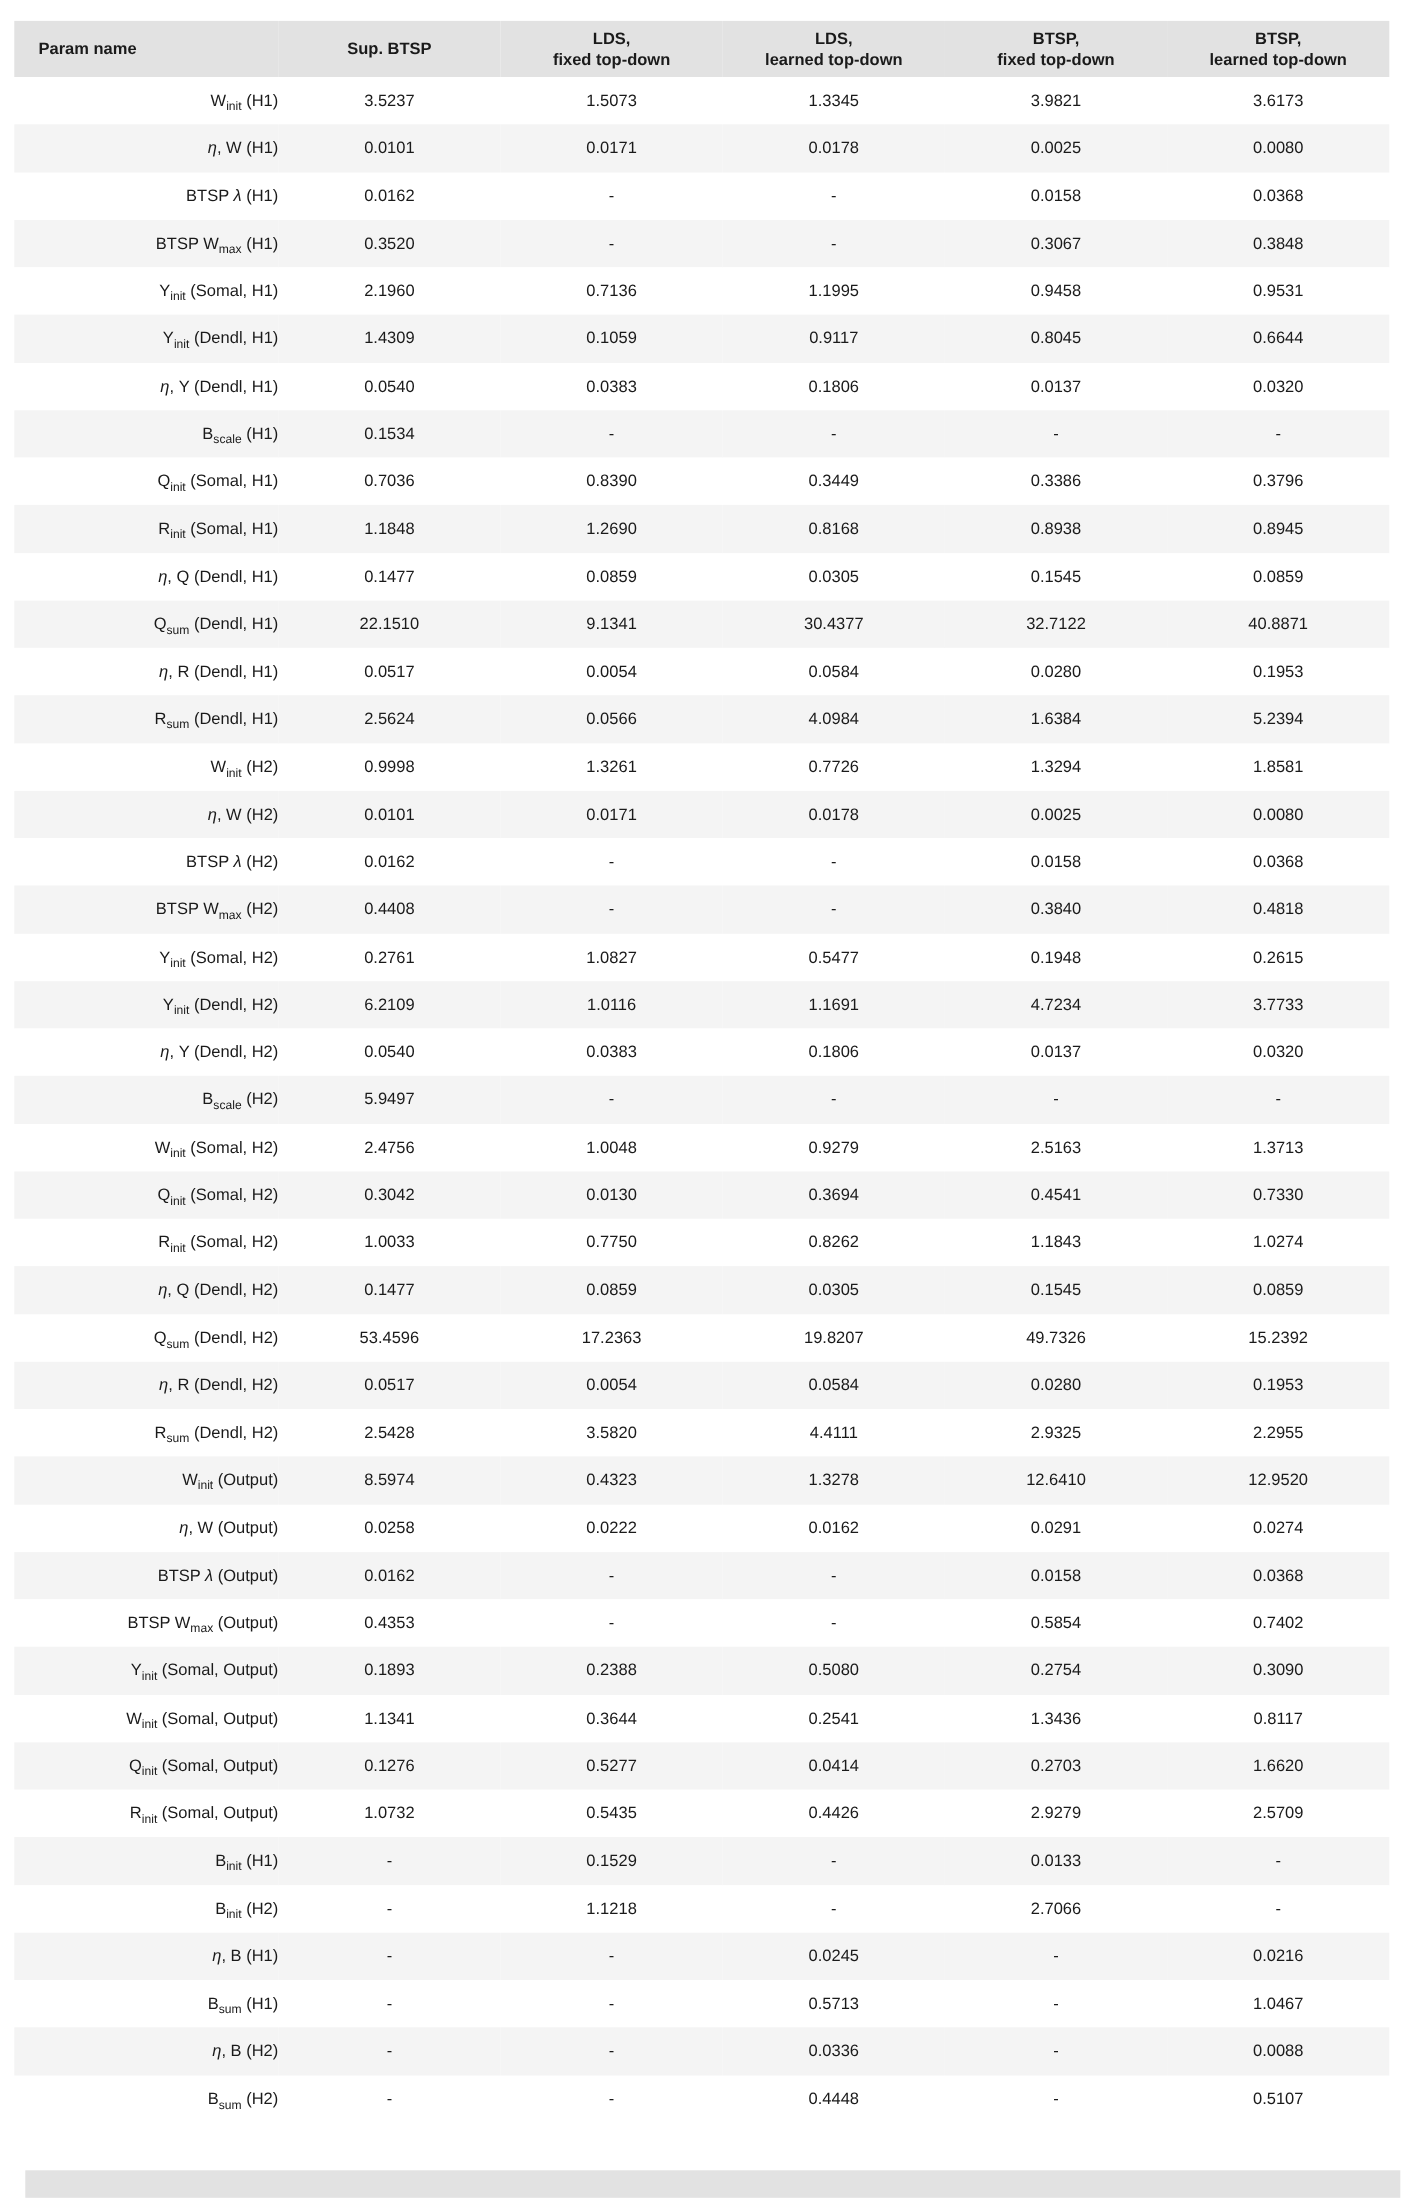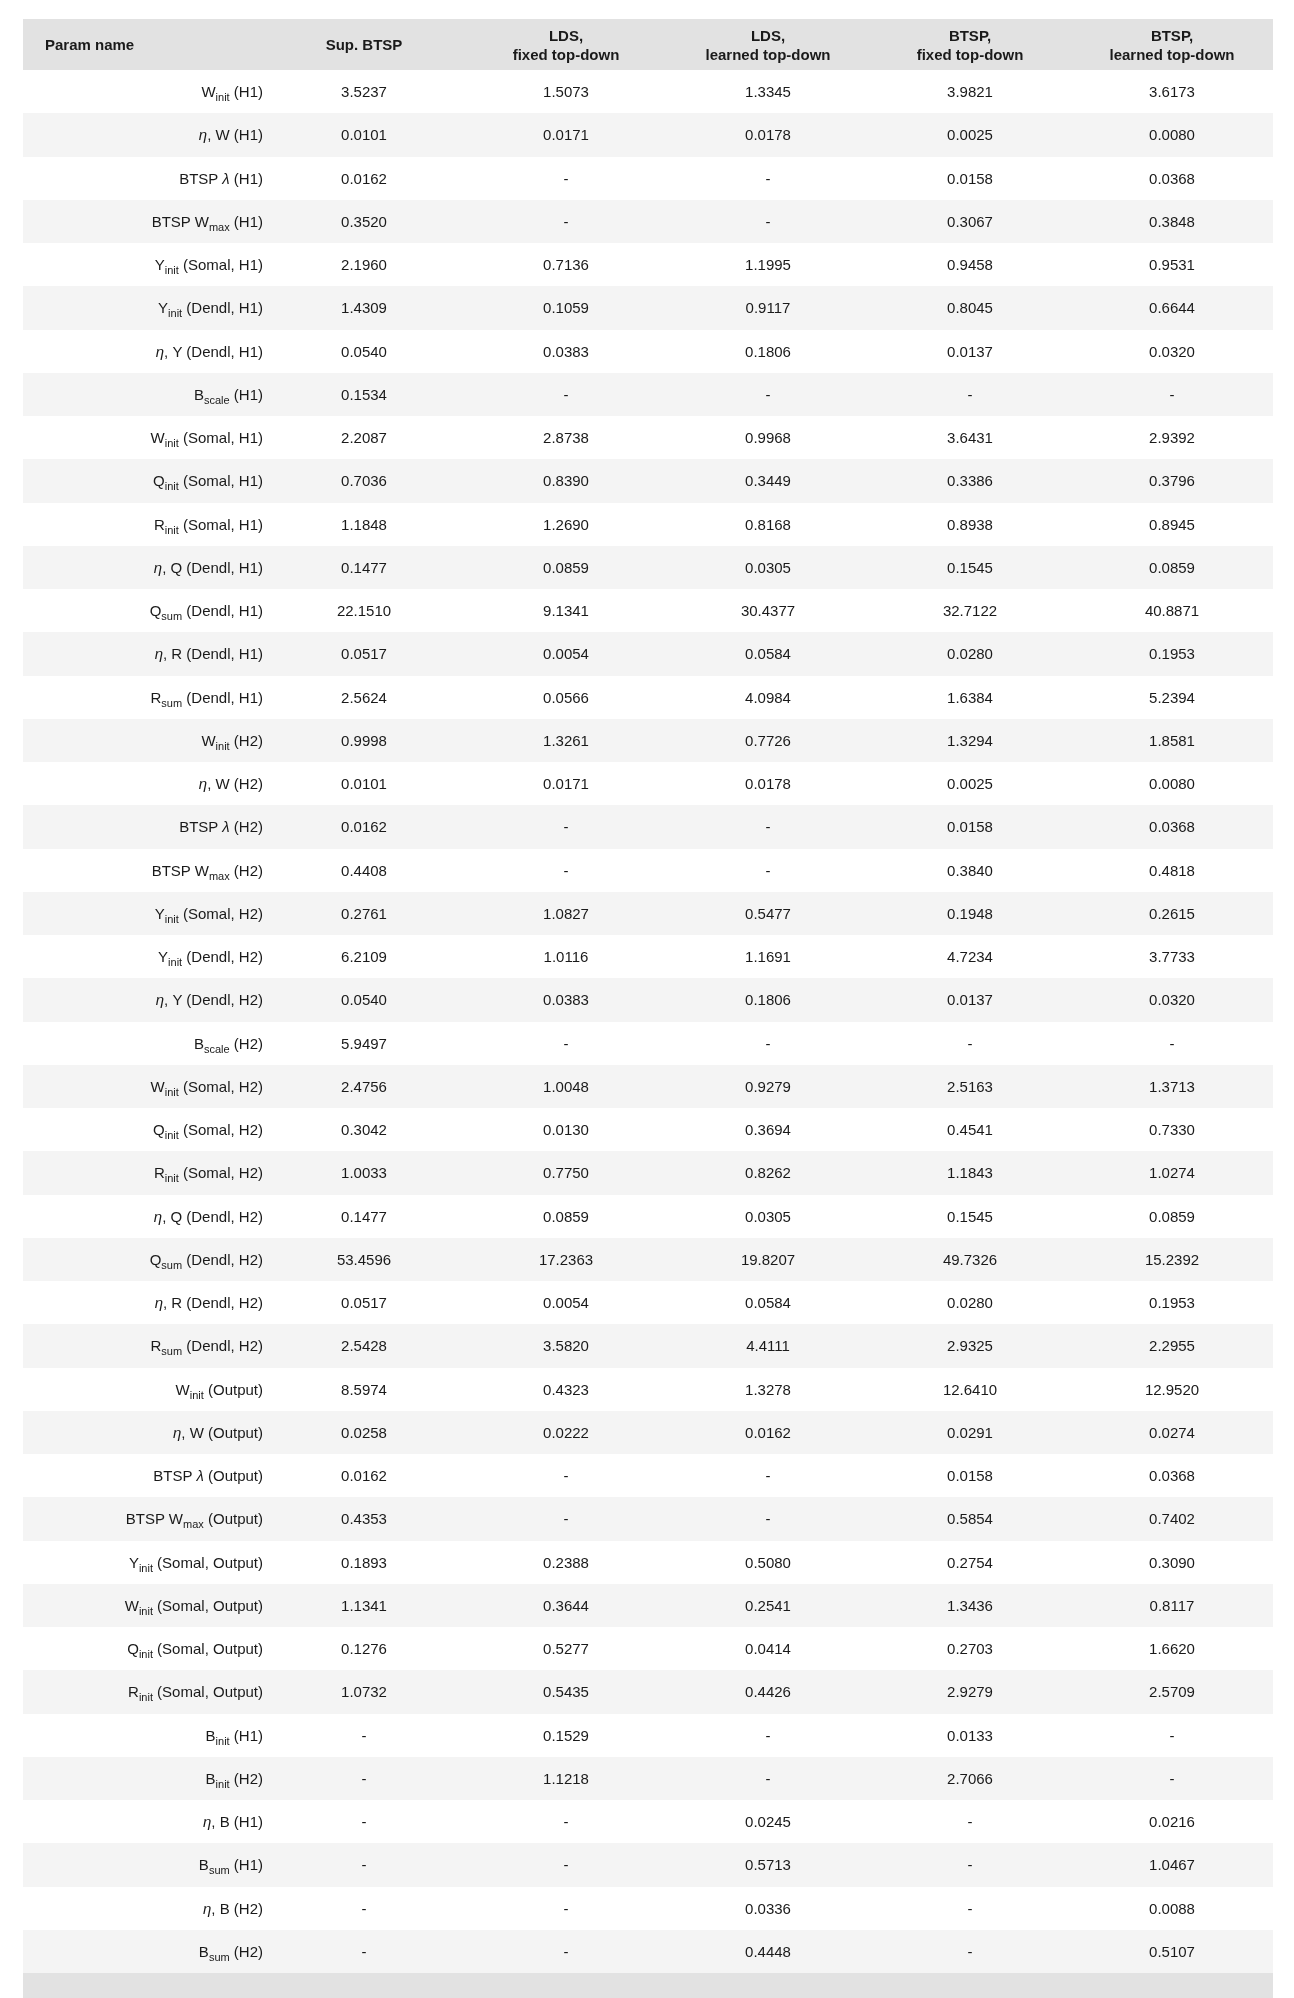--- a/index.html
+++ b/index.html
@@ -10,21 +10,21 @@
     color: #1a1a1a;
   }
   body {
     position: relative;
     width: 1294px;
     height: 1998px;
     overflow: hidden;
   }
   table.params {
     position: absolute;
-    left: 23px;
+    left: 13px;
     top: 19px;
     width: 1250px;
     border-collapse: collapse;
     table-layout: fixed;
   }
   table.params col.param-col { width: 240px; }
   thead th {
     height: 51px;
     background: #e2e2e2;
     font-weight: 700;
@@ -152,28 +152,20 @@
       </tr>
       <tr>
         <td class="param">B<sub>scale</sub> (H1)</td>
         <td>0.1534</td>
         <td>-</td>
         <td>-</td>
         <td>-</td>
         <td>-</td>
       </tr>
       <tr>
-        <td class="param">W<sub>init</sub> (Somal, H1)</td>
-        <td>2.2087</td>
-        <td>2.8738</td>
-        <td>0.9968</td>
-        <td>3.6431</td>
-        <td>2.9392</td>
-      </tr>
-      <tr>
         <td class="param">Q<sub>init</sub> (Somal, H1)</td>
         <td>0.7036</td>
         <td>0.8390</td>
         <td>0.3449</td>
         <td>0.3386</td>
         <td>0.3796</td>
       </tr>
       <tr>
         <td class="param">R<sub>init</sub> (Somal, H1)</td>
         <td>1.1848</td>

